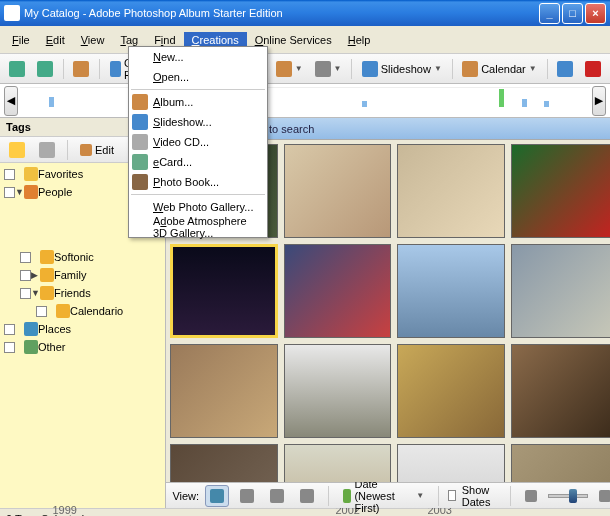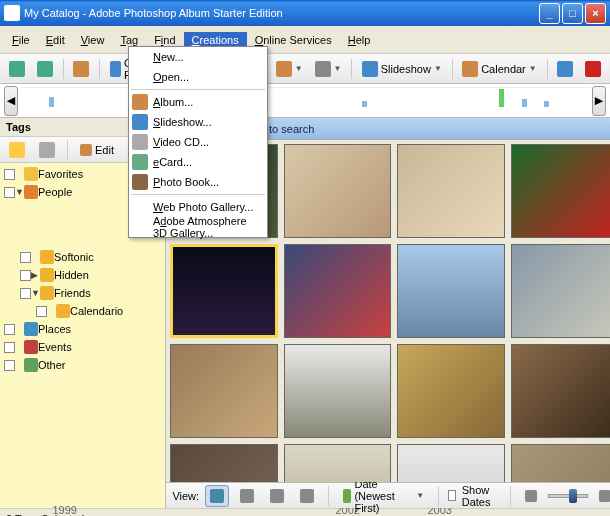--- a/index.html
+++ b/index.html
@@ -179,45 +179,39 @@
         <div class="tree-row" style="padding-left: 20px; margin-top: 47px;">
           <div class="tree-cb"></div>
           <span class="tree-arrow"></span>
           <div class="tree-ic" style="background:#f0b030"></div>
           <span>Softonic</span>
         </div>
         <div class="tree-row" style="padding-left: 20px;">
           <div class="tree-cb"></div>
           <span class="tree-arrow">▶</span>
           <div class="tree-ic" style="background:#f0b030"></div>
-          <span>Hidden</span>
+          <span>Family</span>
         </div>
         <div class="tree-row" style="padding-left: 20px;">
           <div class="tree-cb"></div>
           <span class="tree-arrow">▼</span>
           <div class="tree-ic" style="background:#f0b030"></div>
           <span>Friends</span>
         </div>
         <div class="tree-row" style="padding-left: 36px;">
           <div class="tree-cb"></div>
           <span class="tree-arrow"></span>
           <div class="tree-ic" style="background:#f0b030"></div>
           <span>Calendario</span>
         </div>
         <div class="tree-row" style="padding-left: 4px;">
           <div class="tree-cb"></div>
           <span class="tree-arrow"></span>
           <div class="tree-ic" style="background:#4090c0"></div>
           <span>Places</span>
-        </div>
-        <div class="tree-row" style="padding-left: 4px;">
-          <div class="tree-cb"></div>
-          <span class="tree-arrow"></span>
-          <div class="tree-ic" style="background:#c04040"></div>
-          <span>Events</span>
         </div>
         <div class="tree-row" style="padding-left: 4px;">
           <div class="tree-cb"></div>
           <span class="tree-arrow"></span>
           <div class="tree-ic" style="background:#60a060"></div>
           <span>Other</span>
         </div>
       </div>
   </div>
 

